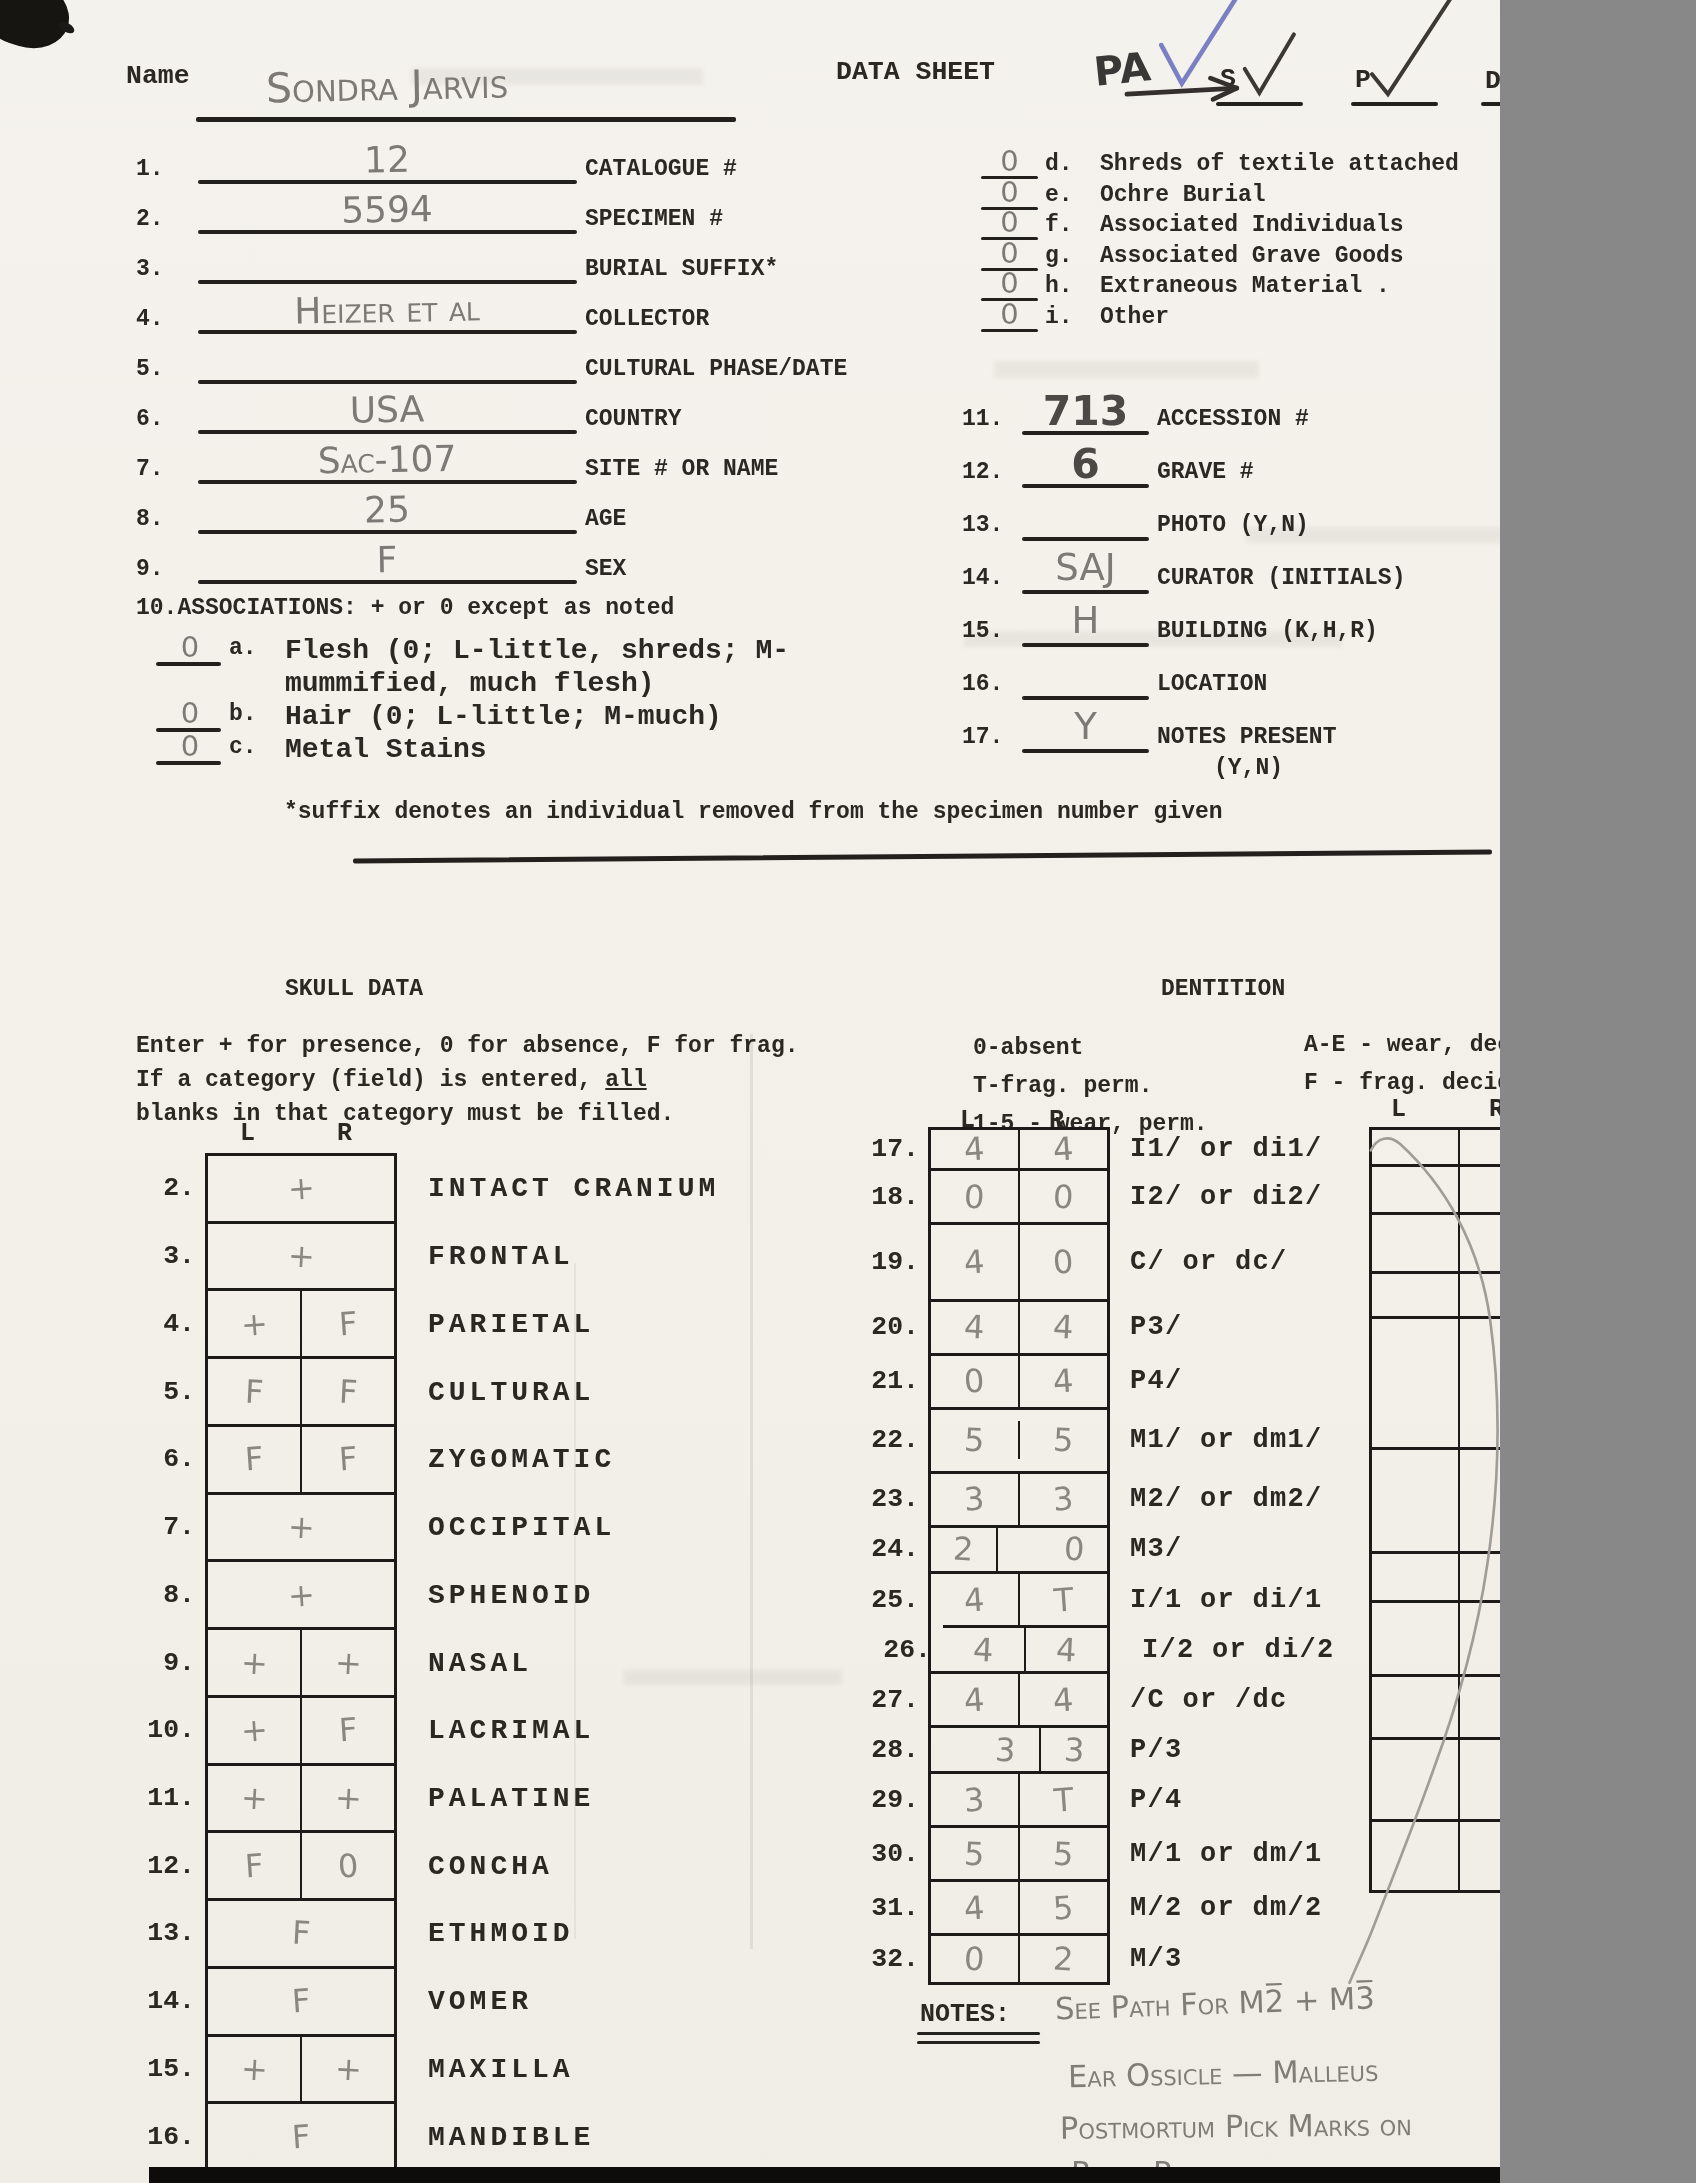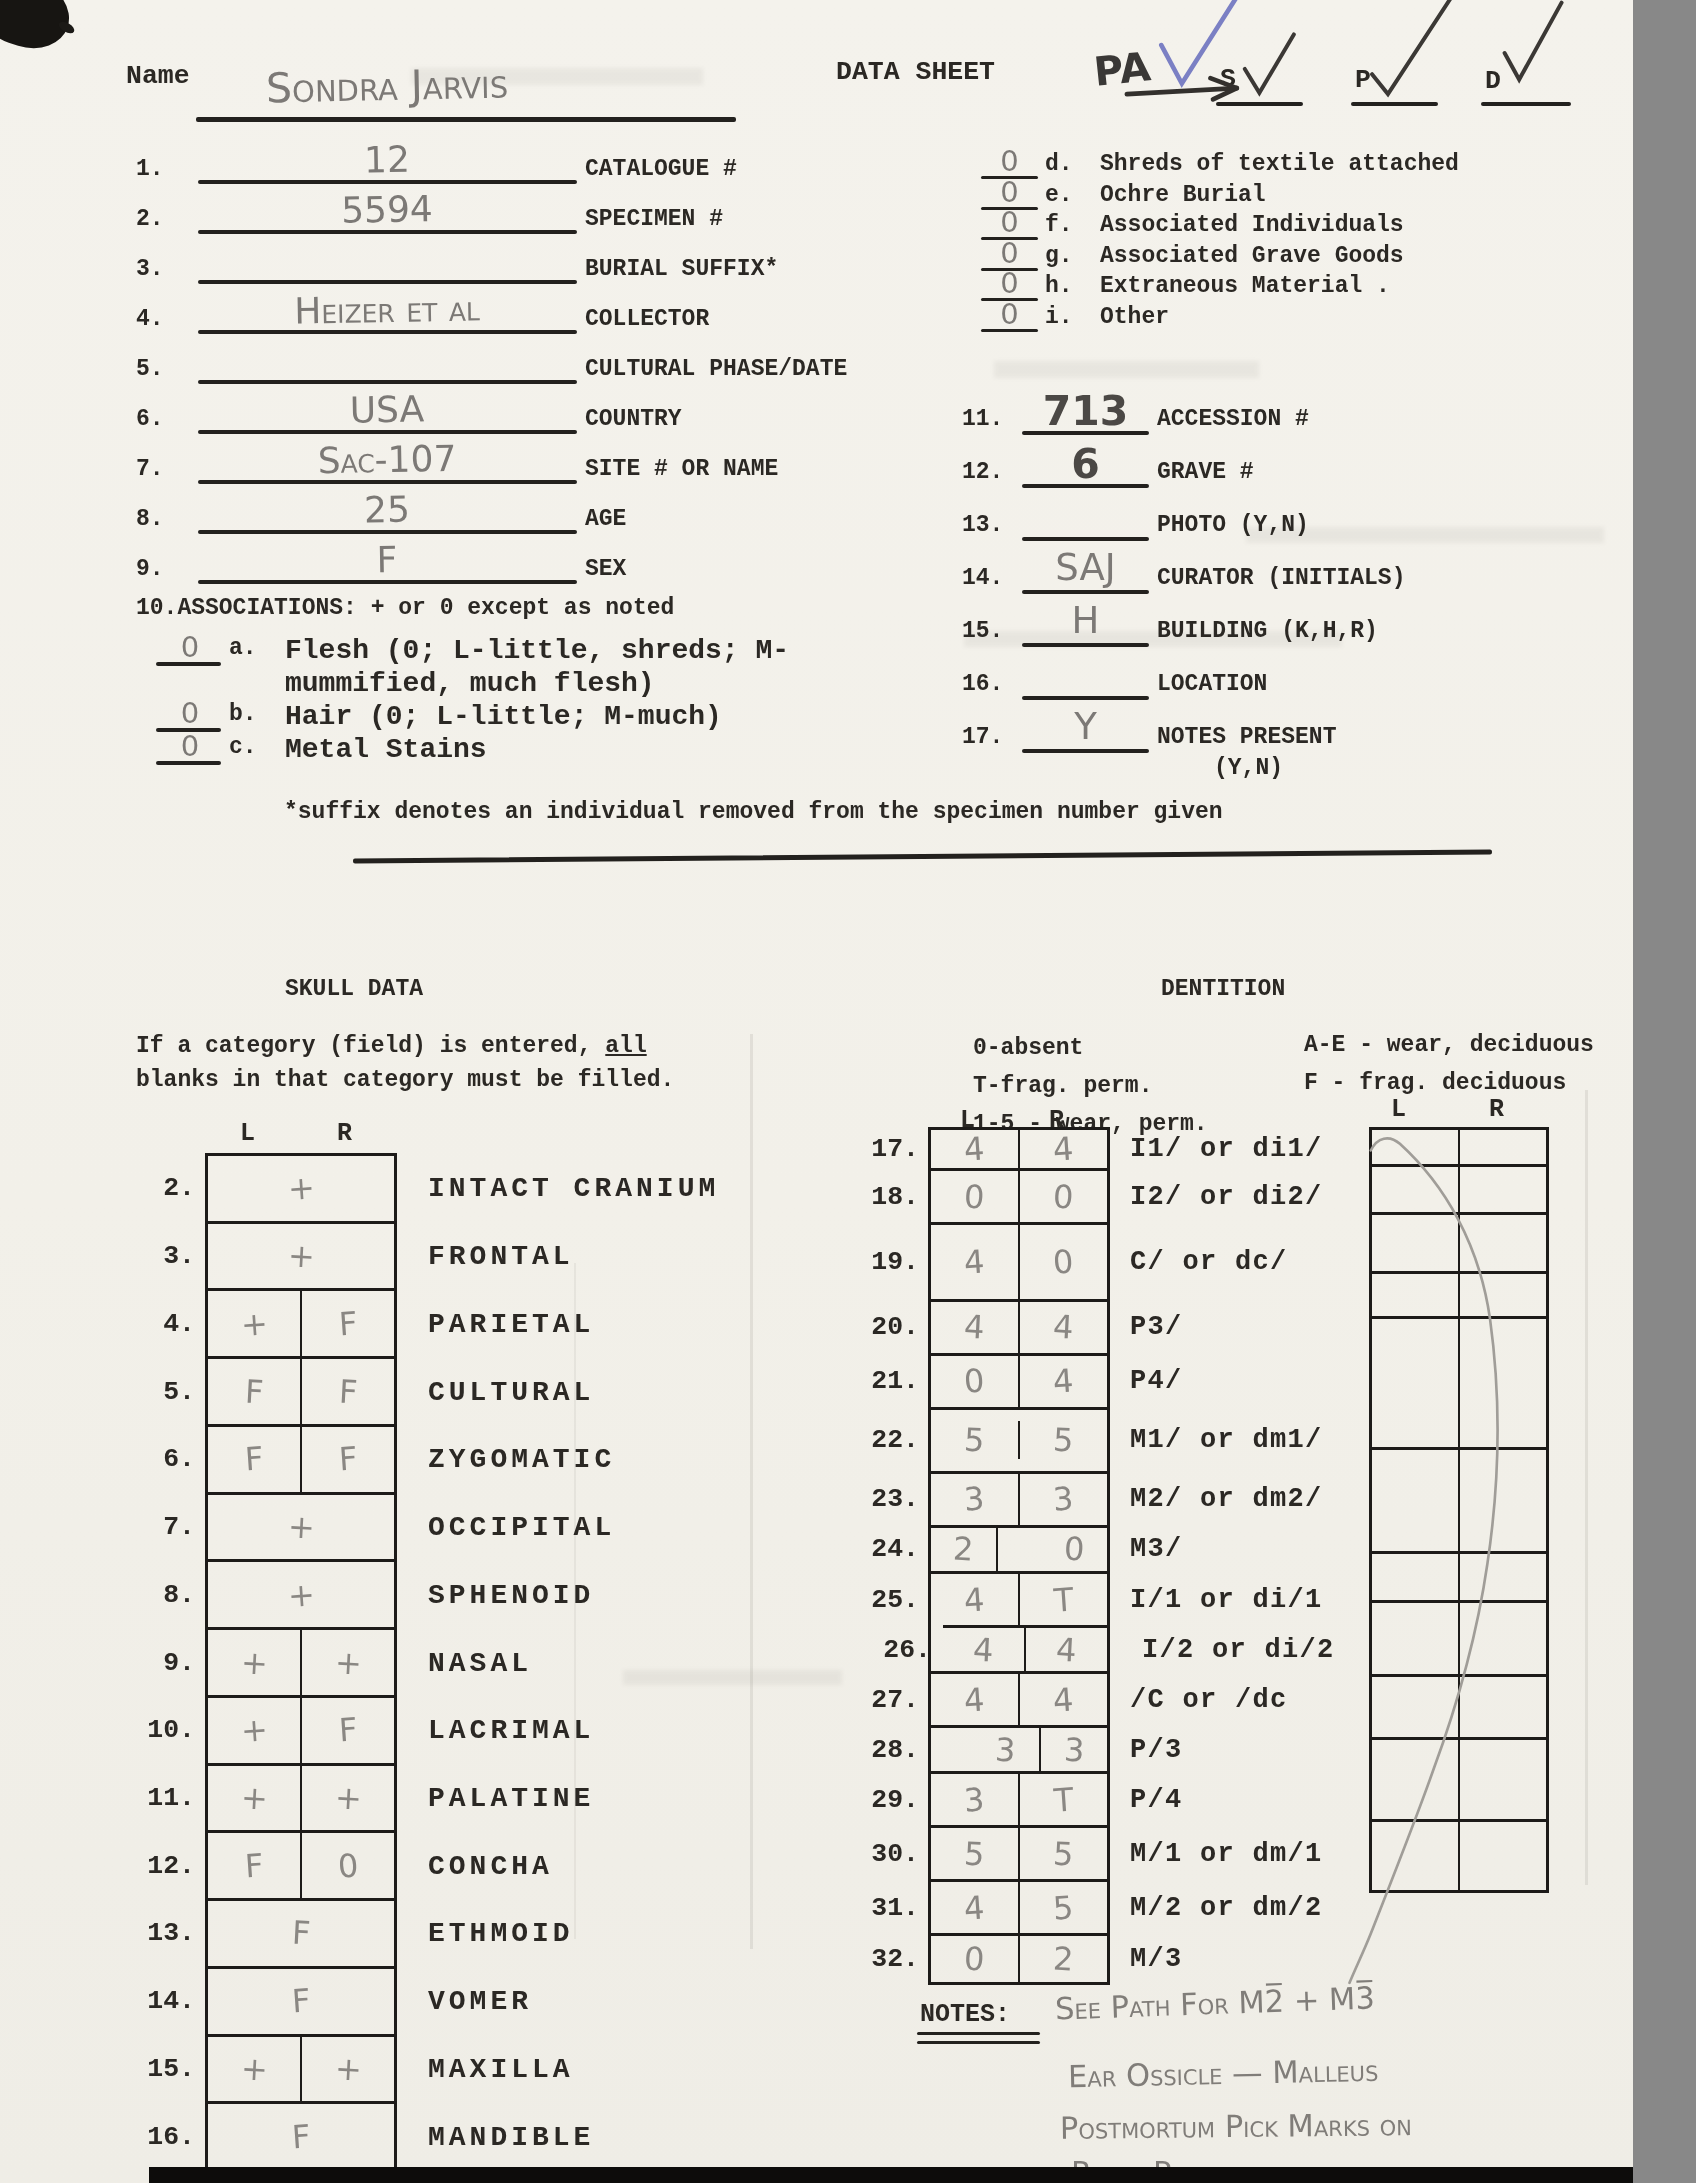--- a/index.html
+++ b/index.html
@@ -1,16 +1,16 @@
 <!DOCTYPE html>
 <html style="font-size:10.6px"><head>
 <meta charset="utf-8">
 <style>
   html,body{margin:0;padding:0;background:#888;}
-  #page{position:relative;width:1633px;height:2183px;overflow:hidden;
+  #page{position:relative;width:1500px;height:2183px;overflow:hidden;
         background:linear-gradient(180deg,#f4f2ec 0%,#f2f0e9 55%,#efede6 100%);
         font-family:"Liberation Mono","DejaVu Sans Mono",monospace;}
   
   .t{position:absolute;font-family:"Liberation Mono","DejaVu Sans Mono",monospace;
      font-weight:700;color:#2b2824;font-size:23px;white-space:nowrap;}
   .t-big{font-size:26.5px;}
   
   .hw{position:absolute;font-family:"DejaVu Sans",sans-serif;font-variant:small-caps;
       color:#7c7976;white-space:nowrap;}
   
@@ -352,20 +352,21 @@
   </div>
     </div>
 
   <span class="t" id="suffix-note">*suffix denotes an individual removed from the specimen number given</span>
   <div id="divider"></div>
 
   <span class="t" id="skull-heading">SKULL DATA</span>
   <span class="t" id="dent-heading">DENTITION</span>
 
   <div id="skull-instr">
+    <div>Enter + for presence, 0 for absence, F for frag.</div>
     <div><span>If a category (field) is entered, </span><span class="emu">all</span></div>
     <div>blanks in that category must be filled.</div>
   </div>
 
   <div id="dent-legend1">
     <div>0-absent</div>
     <div>T-frag. perm.</div>
     <div>1-5 - wear, perm.</div>
   </div>
   <div id="dent-legend2">

